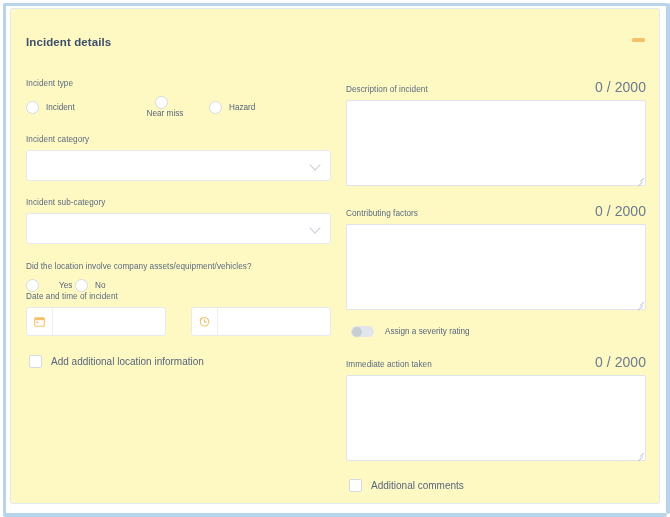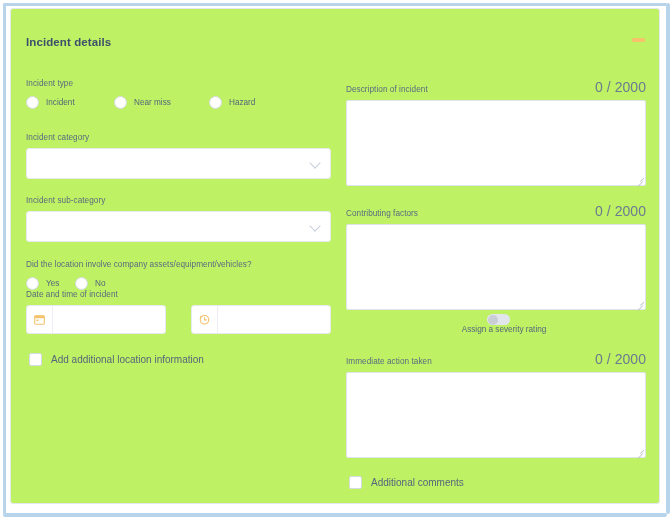--- a/index.html
+++ b/index.html
@@ -34,21 +34,21 @@
   .frame-right  { right: 0px; top: 3px;    width: 4px;  height: 511px; border-radius: 2px; }
   .frame-bottom { left: 3px;  bottom: 0px; width: 664px; height: 4px;  border-radius: 2px; }
 
   .card {
     position: absolute;
     left: 10px;
     top: 8px;
     width: 650px;
     height: 496px;
     box-sizing: border-box;
-    background: #bef264;
+    background: #fef9c3;
     border: 1px solid #e3e8ee;
     border-radius: 3px;
   }
 
   
   .card-header {
     position: absolute;
     left: 0;
     top: 0;
     width: 100%;
@@ -277,50 +277,50 @@
 
     <div class="col-left">
 
       <div class="field">
         <div class="field-label">Incident type</div>
         <div class="radio-row" style="margin-top:8px;">
           <div class="radio-item" style="width:88px;">
             <span class="radio-dot"></span>
             <span class="radio-text">Incident</span>
           </div>
-          <div class="radio-item" style="width:95px;">
+          <div class="radio-item" style="width:95px;flex-direction:column;">
             <span class="radio-dot"></span>
             <span class="radio-text">Near miss</span>
           </div>
           <div class="radio-item">
             <span class="radio-dot"></span>
             <span class="radio-text">Hazard</span>
           </div>
         </div>
       </div>
 
 
-      <div class="field" style="margin-top:24px;">
+      <div class="field" style="margin-top:17px;">
         <div class="field-label">Incident category</div>
         <div class="select-box">
           <span class="chev"></span>
         </div>
       </div>
 
       <div class="field" style="margin-top:17px;">
         <div class="field-label">Incident sub-category</div>
         <div class="select-box">
           <span class="chev"></span>
         </div>
       </div>
 
       <div class="field" style="margin-top:18px;">
         <div class="field-label">Did the location involve company assets/equipment/vehicles?</div>
         <div class="radio-row" style="margin-top:8px;">
-          <div class="radio-item" style="width:49px;">
+          <div class="radio-item" style="width:49px;gap:13px;">
             <span class="radio-dot"></span>
             <span class="radio-text">Yes</span>
           </div>
           <div class="radio-item">
             <span class="radio-dot"></span>
             <span class="radio-text">No</span>
           </div>
         </div>
       </div>
 
@@ -379,21 +379,21 @@
           <span class="char-count">0 / 2000</span>
         </div>
         <div class="textarea-box" style="height:86px;">
           <span class="resize-grip">
               <i></i>
               <i></i>
             </span>
         </div>
       </div>
 
-      <div class="toggle-item" style="margin-top:4px; margin-left:5px;flex-direction:column;">
+      <div class="toggle-item" style="margin-top:16px; margin-left:5px;">
         <span class="toggle-track">
           <span class="toggle-knob"></span>
         </span>
         <span class="toggle-text">Assign a severity rating</span>
       </div>
 
       <div class="field" style="margin-top:17px;">
         <div class="label-row">
           <span class="field-label">Immediate action taken</span>
           <span class="char-count">0 / 2000</span>

